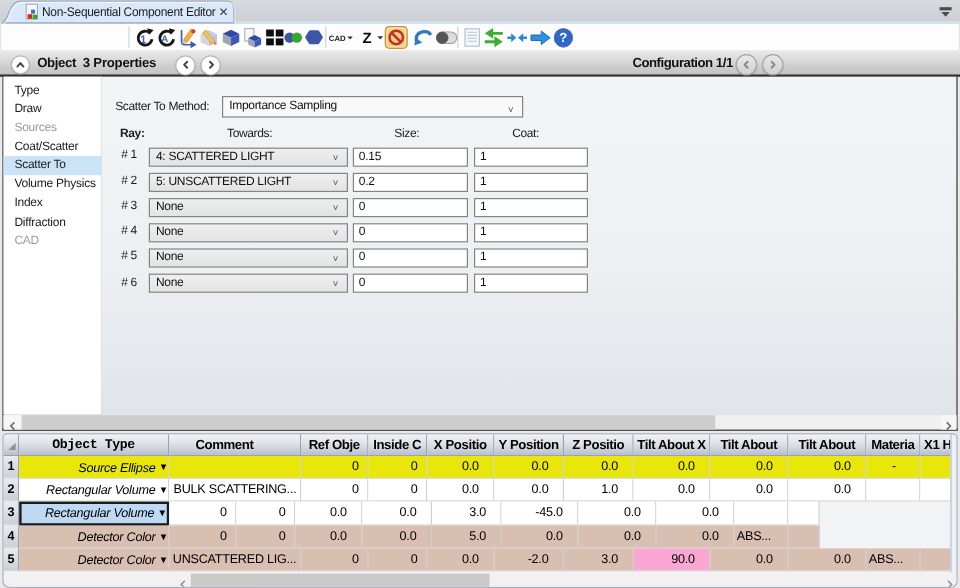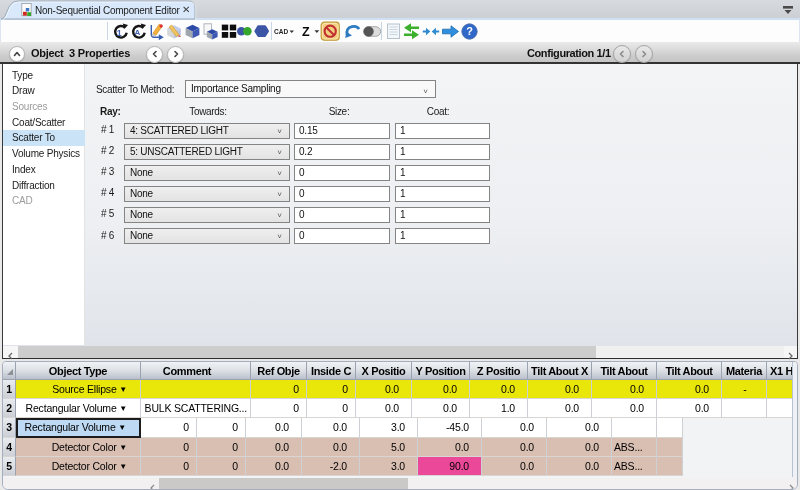--- a/index.html
+++ b/index.html
@@ -62,21 +62,21 @@
   border:1px solid #a4aebe; border-radius:4px 4px 6px 6px; overflow:hidden; }
 .trow { position:absolute; left:0; width:791.5px; display:flex; }
 .trow > div { height:100%; border-right:1px solid #cdd0d4; overflow:hidden; white-space:nowrap; font-size:10.5px; color:#000; letter-spacing:-0.2px; }
 #thead { top:0px; height:18px; }
 #thead > div { background:linear-gradient(#f1f3f5 0%,#dce0e5 50%,#bac0cc 100%); border-bottom:1px solid #9aa2b0; font-weight:700; font-size:11px; letter-spacing:-0.35px; text-align:center; line-height:18.5px; border-right:1px solid #9aa2b0; }
 .r { top:auto; height:19.2px; }
 .r > div { line-height:19.2px; border-bottom:1px solid #d8d5d3; }
 .num { text-align:right; padding-right:12px; }
 .int { text-align:right; padding-right:7px; }
 .rowno { background:linear-gradient(#e8ebef,#ccd0d6); font-weight:700; font-size:11px; text-align:center; border-right:1px solid #9aa2b0 !important; border-bottom:1px solid #b0b6bf; }
-.otype { text-align:right; padding-right:13px; }
+.otype { text-align:right; padding-right:0;font-style:italic; }
 .cmt { text-align:right; padding-right:3px; }
 .arrow { font-size:8px; vertical-align:1px; }
 #vscroll2 { position:absolute; right:0px; top:0px; width:5px; height:115px; background:#eef1f5; border-left:1px solid #b8c2d2; }
 #hscroll2 { position:absolute; left:0px; top:115.5px; width:796px; height:13.5px; background:#f2f0f0; }
 #hs2-left { position:absolute; left:142px; top:0; width:14px; height:13px; text-align:center; } #hs2-left svg,#hs2-right svg { margin-top:2.5px; }
 #hs2-thumb { position:absolute; left:156px; top:0.5px; width:249px; height:13px; background:#cbc8c8; }
 #hs2-right { position:absolute; right:1px; top:0; width:14px; height:13px; text-align:center; }
 </style>
 </head>
 <body>
@@ -290,21 +290,21 @@
         <path d="M2,1 L5,4 L2,7" fill="none" stroke="#6a6a6a" stroke-width="1.3"></path>
       </svg></div>
 </div>
 
 <div class="abs" id="tablewrap">
   <div id="tbody">
       <div id="thead" class="trow " style="top:0px; height:18px;">
         <div class="" style="width:13px;text-align:left;"><svg width="12" height="16">
             <path d="M4,13 L10,13 L10,7 Z" fill="#8a8f98"></path>
           </svg></div>
-        <div class="" style="width:125px;">Object Type</div>
+        <div class="" style="width:125px;font-family:Liberation Mono, monospace;">Object Type</div>
         <div class="" style="width:110px;padding-right:17px;">Comment</div>
         <div class="" style="width:56px;">Ref Obje</div>
         <div class="" style="width:49px;">Inside C</div>
         <div class="" style="width:56px;">X Positio</div>
         <div class="" style="width:58px;">Y Position</div>
         <div class="" style="width:58px;">Z Positio</div>
         <div class="" style="width:64px;">Tilt About X</div>
         <div class="" style="width:65px;">Tilt About</div>
         <div class="" style="width:65px;">Tilt About</div>
         <div class="" style="width:45px;">Materia</div>
@@ -364,26 +364,27 @@
         <div class="num" style="width:58px;background:#d9beb2;">5.0</div>
         <div class="num" style="width:64px;background:#d9beb2;">0.0</div>
         <div class="num" style="width:65px;background:#d9beb2;">0.0</div>
         <div class="num" style="width:65px;background:#d9beb2;">0.0</div>
         <div class="" style="width:45px;background:#d9beb2; text-align:left; padding-left:2px;">ABS...</div>
         <div class="" style="width:26px;background:#d9beb2;"></div>
       </div>
       <div class="trow r" style="top:94.8px; height:19.2px;">
         <div class="rowno" style="width:13px;">5</div>
         <div class="otype" style="width:125px;background:#d9beb2;">Detector Color <span class="arrow">▼</span></div>
+        <div class="cmt" style="width:110px;background:#d9beb2;">UNSCATTERED LIG...</div>
         <div class="int" style="width:56px;background:#d9beb2;">0</div>
         <div class="int" style="width:49px;background:#d9beb2;">0</div>
         <div class="num" style="width:56px;background:#d9beb2;">0.0</div>
         <div class="num" style="width:58px;background:#d9beb2;">-2.0</div>
         <div class="num" style="width:58px;background:#d9beb2;">3.0</div>
-        <div class="num" style="width:64px;background:#ec4899;">90.0</div>
+        <div class="num" style="width:64px;background:#f9a8d4;">90.0</div>
         <div class="num" style="width:65px;background:#d9beb2;">0.0</div>
         <div class="num" style="width:65px;background:#d9beb2;">0.0</div>
         <div class="" style="width:45px;background:#d9beb2; text-align:left; padding-left:2px;">ABS...</div>
         <div class="" style="width:26px;background:#d9beb2;"></div>
       </div>
     </div>
   <div id="vscroll2"></div>
   <div id="hscroll2">
     <div id="hs2-left"><svg width="7" height="8" viewBox="0 0 7 8">
           <path d="M5,1 L2,4 L5,7" fill="none" stroke="#8a8a8a" stroke-width="1.2"></path>

